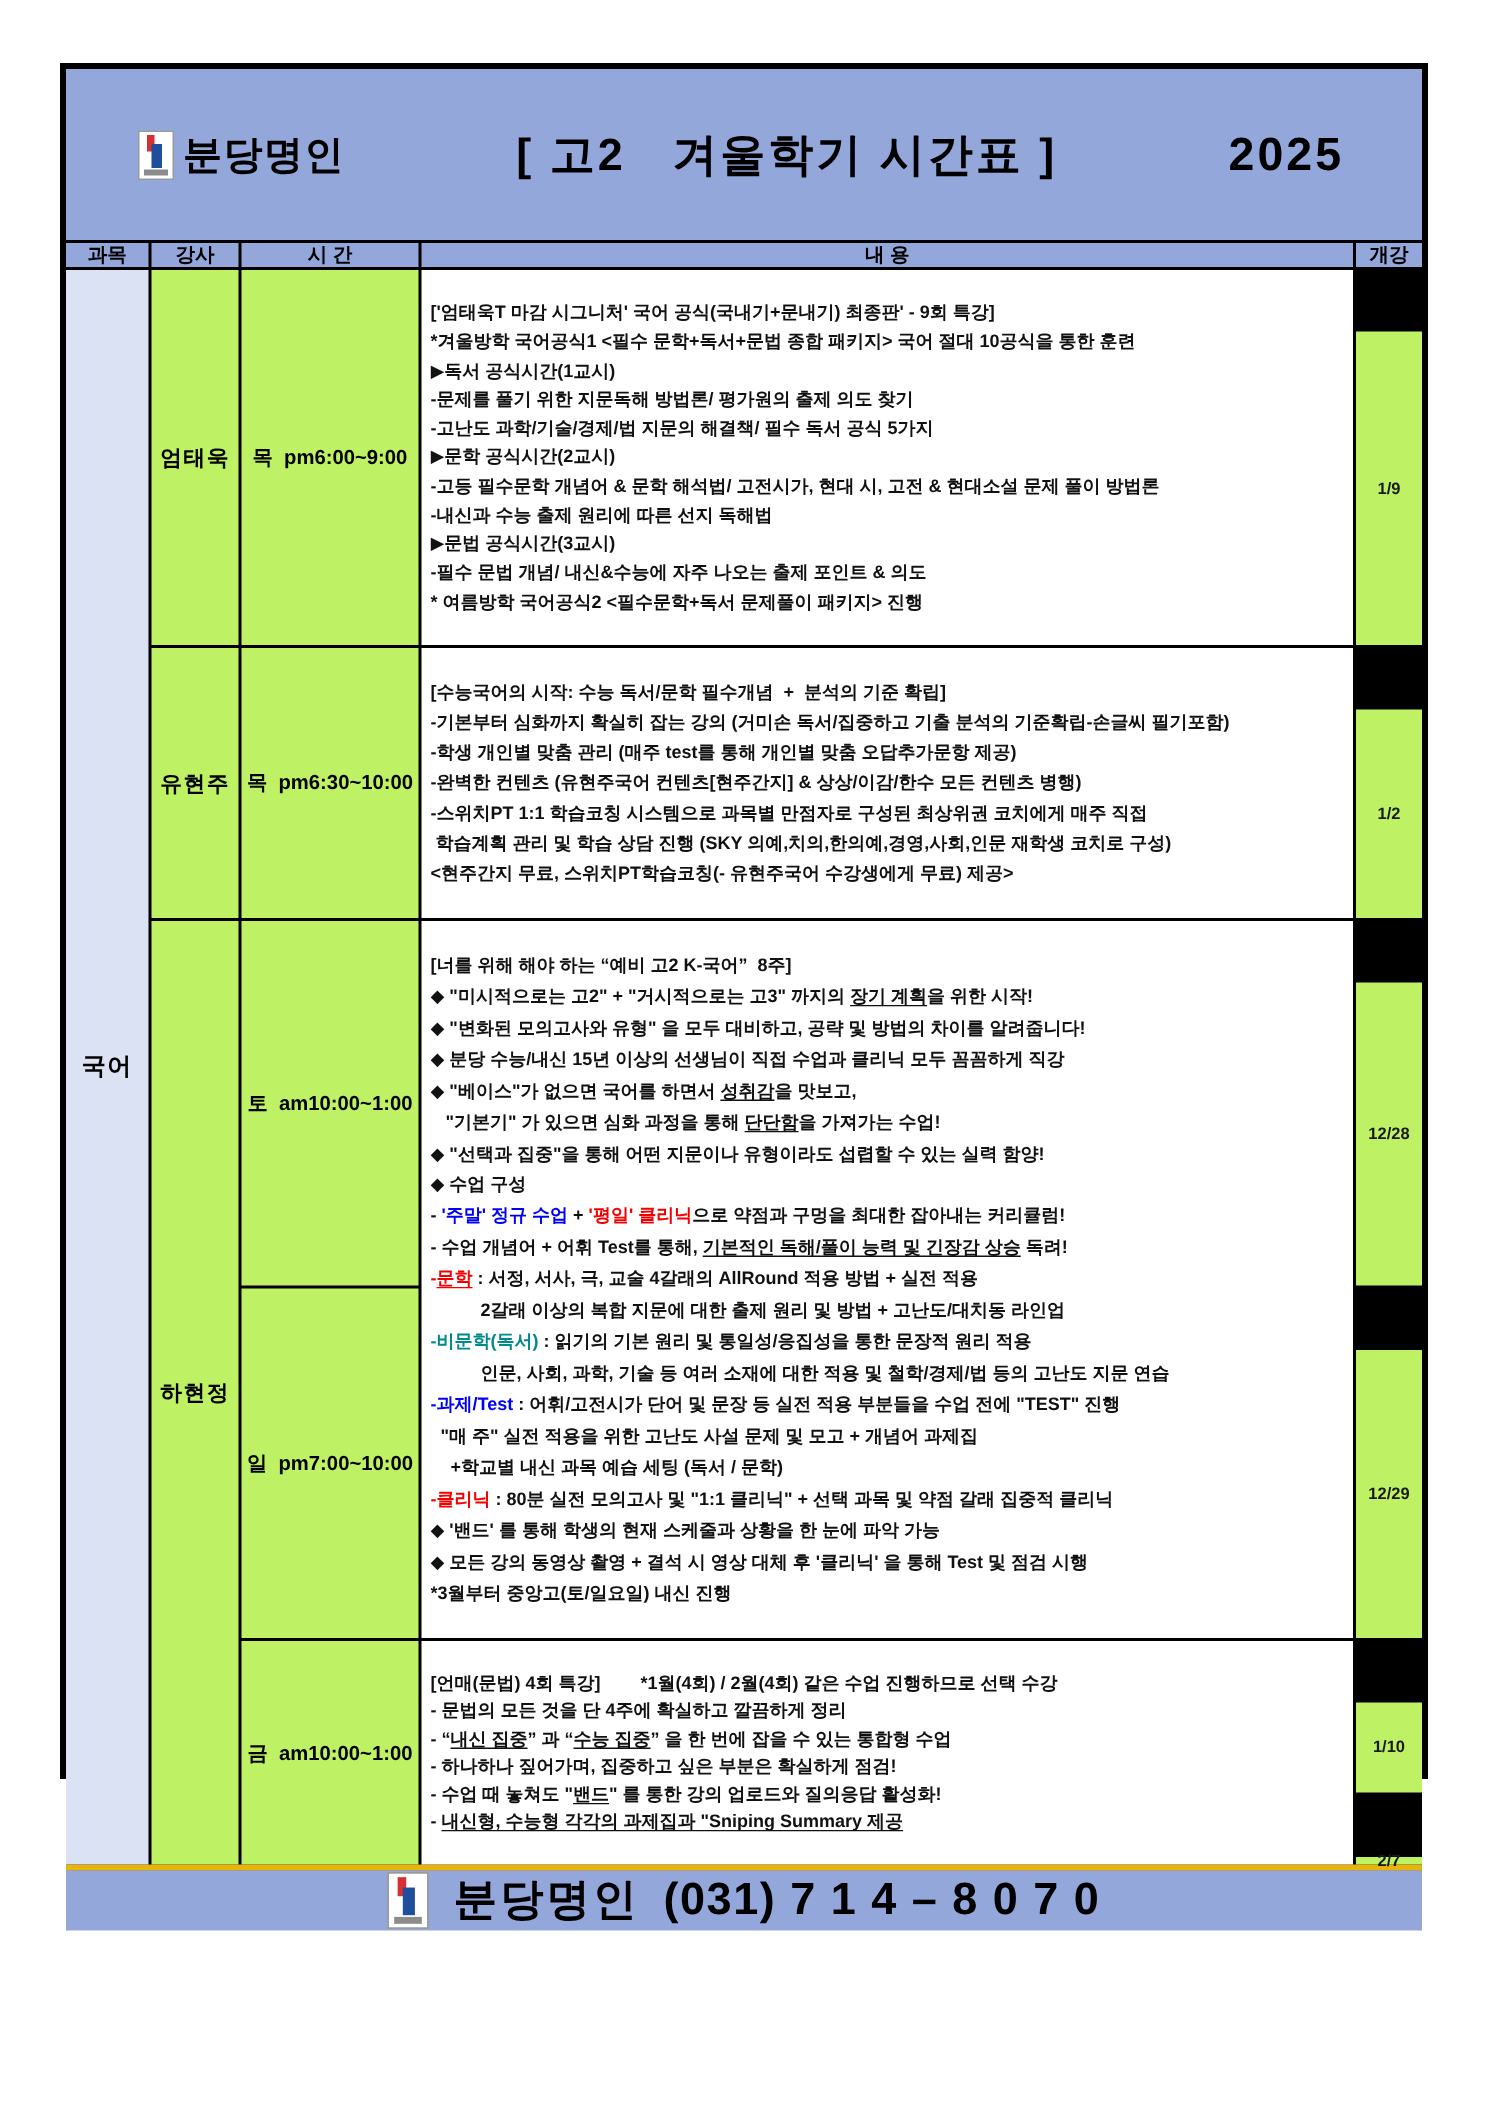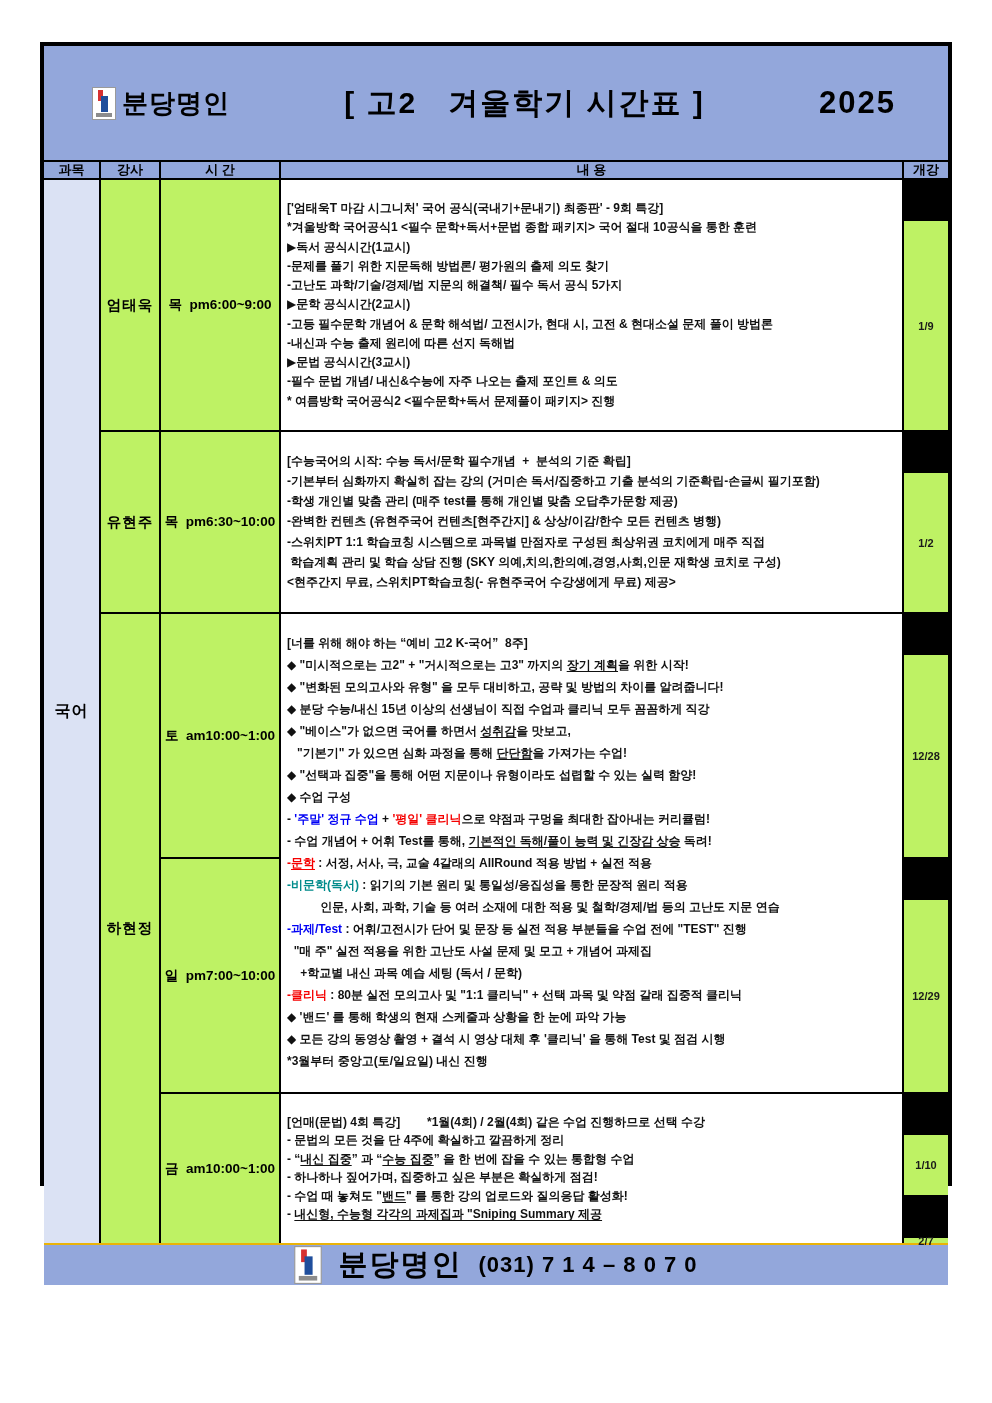--- a/index.html
+++ b/index.html
@@ -21,21 +21,21 @@
   .logo-group{display:flex;align-items:center;gap:6px;margin-left:48px;}
   .logo-text{font-size:26px;font-weight:bold;color:#000;letter-spacing:1px;}
   .page-title{
     flex:1;text-align:center;font-size:30px;font-weight:bold;color:#000;
     letter-spacing:2px;white-space:pre;
   }
   .year{font-size:31px;font-weight:bold;margin-right:52px;letter-spacing:2px;}
   
   .tbl{
     flex:none;display:grid;background:#000;gap:2px;
-    border-top:2px solid #000;border-bottom:2px solid #eab308;
+    border-top:2px solid #000;border-bottom:4px solid #eab308;
     grid-template-columns:55px 58px 118px 621px 44px;
     grid-template-rows:16px 250px 180px 243px 233px 101px 46px;
   }
   .cell{background:#bef264;display:flex;align-items:center;justify-content:center;box-sizing:border-box;}
   .hcell{
     background:#93a7db;font-size:13px;font-weight:bold;white-space:pre;
     display:flex;align-items:center;justify-content:center;
   }
   .subject-cell{background:#dbe2f4;font-size:16px;font-weight:bold;letter-spacing:1px;}
   .instructor-cell{font-size:14.5px;font-weight:bold;letter-spacing:1px;}
@@ -48,21 +48,21 @@
   .line{
     font-size:12px;font-weight:bold;color:#111;white-space:pre;
     overflow:hidden;line-height:1.1;
   }
   .u{text-decoration:underline;text-underline-offset:2px;}
   .red{color:#f50000;}
   .blue{color:#0000f5;}
   .teal{color:#008b8b;}
   .footer-group{display:flex;align-items:center;gap:16px;}
   .footer-logo-text{font-size:29px;font-weight:bold;letter-spacing:2px;}
-  .footer-phone{font-size:22px;font-weight:bold;white-space:pre;letter-spacing:1px;}
+  .footer-phone{font-size:30px;font-weight:bold;white-space:pre;letter-spacing:1px;}
   .logo-icon svg{display:block;}
 </style>
 </head>
 <body>
 
 <div class="sheet">
 
   <div class="band header-band">
     <div class="logo-group">
       <span class="logo-icon">
@@ -126,20 +126,21 @@
         <div class="line"><span>◆ "미시적으로는 고2" + "거시적으로는 고3" 까지의 </span><span class="u">장기 계획</span><span>을 위한 시작!</span></div>
         <div class="line"><span>◆ "변화된 모의고사와 유형" 을 모두 대비하고, 공략 및 방법의 차이를 알려줍니다!</span></div>
         <div class="line"><span>◆ 분당 수능/내신 15년 이상의 선생님이 직접 수업과 클리닉 모두 꼼꼼하게 직강</span></div>
         <div class="line"><span>◆ "베이스"가 없으면 국어를 하면서 </span><span class="u">성취감</span><span>을 맛보고,</span></div>
         <div class="line"><span>   "기본기" 가 있으면 심화 과정을 통해 </span><span class="u">단단함</span><span>을 가져가는 수업!</span></div>
         <div class="line"><span>◆ "선택과 집중"을 통해 어떤 지문이나 유형이라도 섭렵할 수 있는 실력 함양!</span></div>
         <div class="line"><span>◆ 수업 구성</span></div>
         <div class="line"><span>- </span><span class="blue">'주말' 정규 수업</span><span> + </span><span class="red">'평일' 클리닉</span><span>으로 약점과 구멍을 최대한 잡아내는 커리큘럼!</span></div>
         <div class="line"><span>- 수업 개념어 + 어휘 Test를 통해, </span><span class="u">기본적인 독해/풀이 능력 및 긴장감 상승</span><span> 독려!</span></div>
         <div class="line"><span class="red">-</span><span class="red u">문학</span><span> : 서정, 서사, 극, 교술 4갈래의 AllRound 적용 방법 + 실전 적용</span></div>
+        <div class="line"><span>          2갈래 이상의 복합 지문에 대한 출제 원리 및 방법 + 고난도/대치동 라인업</span></div>
         <div class="line"><span class="teal">-비문학(독서)</span><span> : 읽기의 기본 원리 및 통일성/응집성을 통한 문장적 원리 적용</span></div>
         <div class="line"><span>          인문, 사회, 과학, 기술 등 여러 소재에 대한 적용 및 철학/경제/법 등의 고난도 지문 연습</span></div>
         <div class="line"><span class="blue">-과제/Test</span><span> : 어휘/고전시가 단어 및 문장 등 실전 적용 부분들을 수업 전에 "TEST" 진행</span></div>
         <div class="line"><span>  "매 주" 실전 적용을 위한 고난도 사설 문제 및 모고 + 개념어 과제집</span></div>
         <div class="line"><span>    +학교별 내신 과목 예습 세팅 (독서 / 문학)</span></div>
         <div class="line"><span class="red">-클리닉</span><span> : 80분 실전 모의고사 및 "1:1 클리닉" + 선택 과목 및 약점 갈래 집중적 클리닉</span></div>
         <div class="line"><span>◆ '밴드' 를 통해 학생의 현재 스케줄과 상황을 한 눈에 파악 가능</span></div>
         <div class="line"><span>◆ 모든 강의 동영상 촬영 + 결석 시 영상 대체 후 '클리닉' 을 통해 Test 및 점검 시행</span></div>
         <div class="line"><span>*3월부터 중앙고(토/일요일) 내신 진행</span></div>
       </div>

